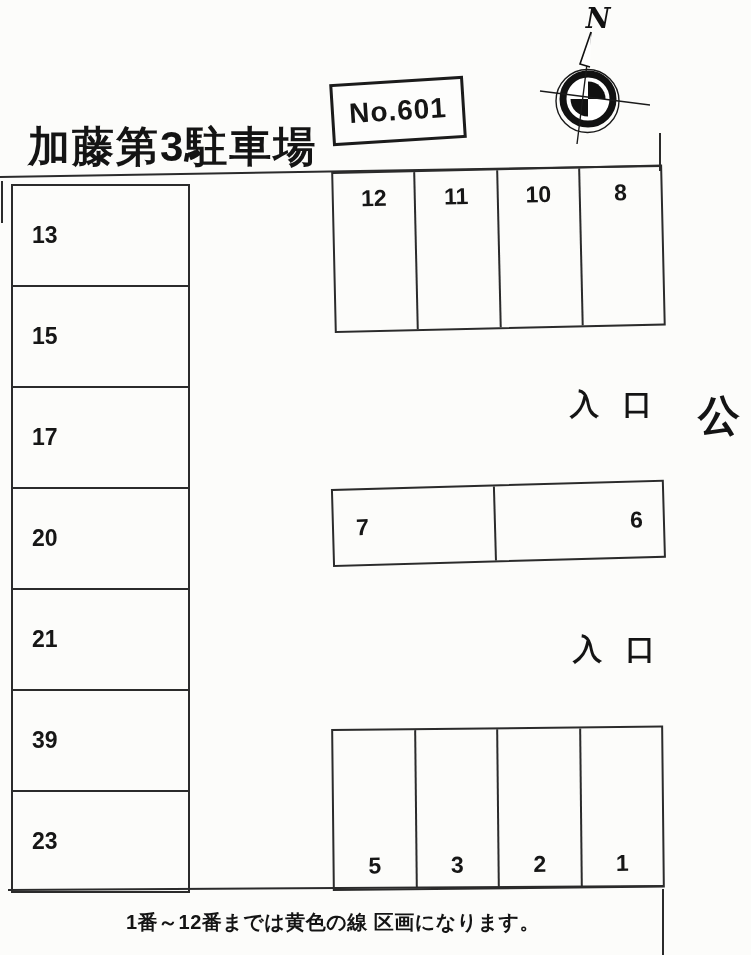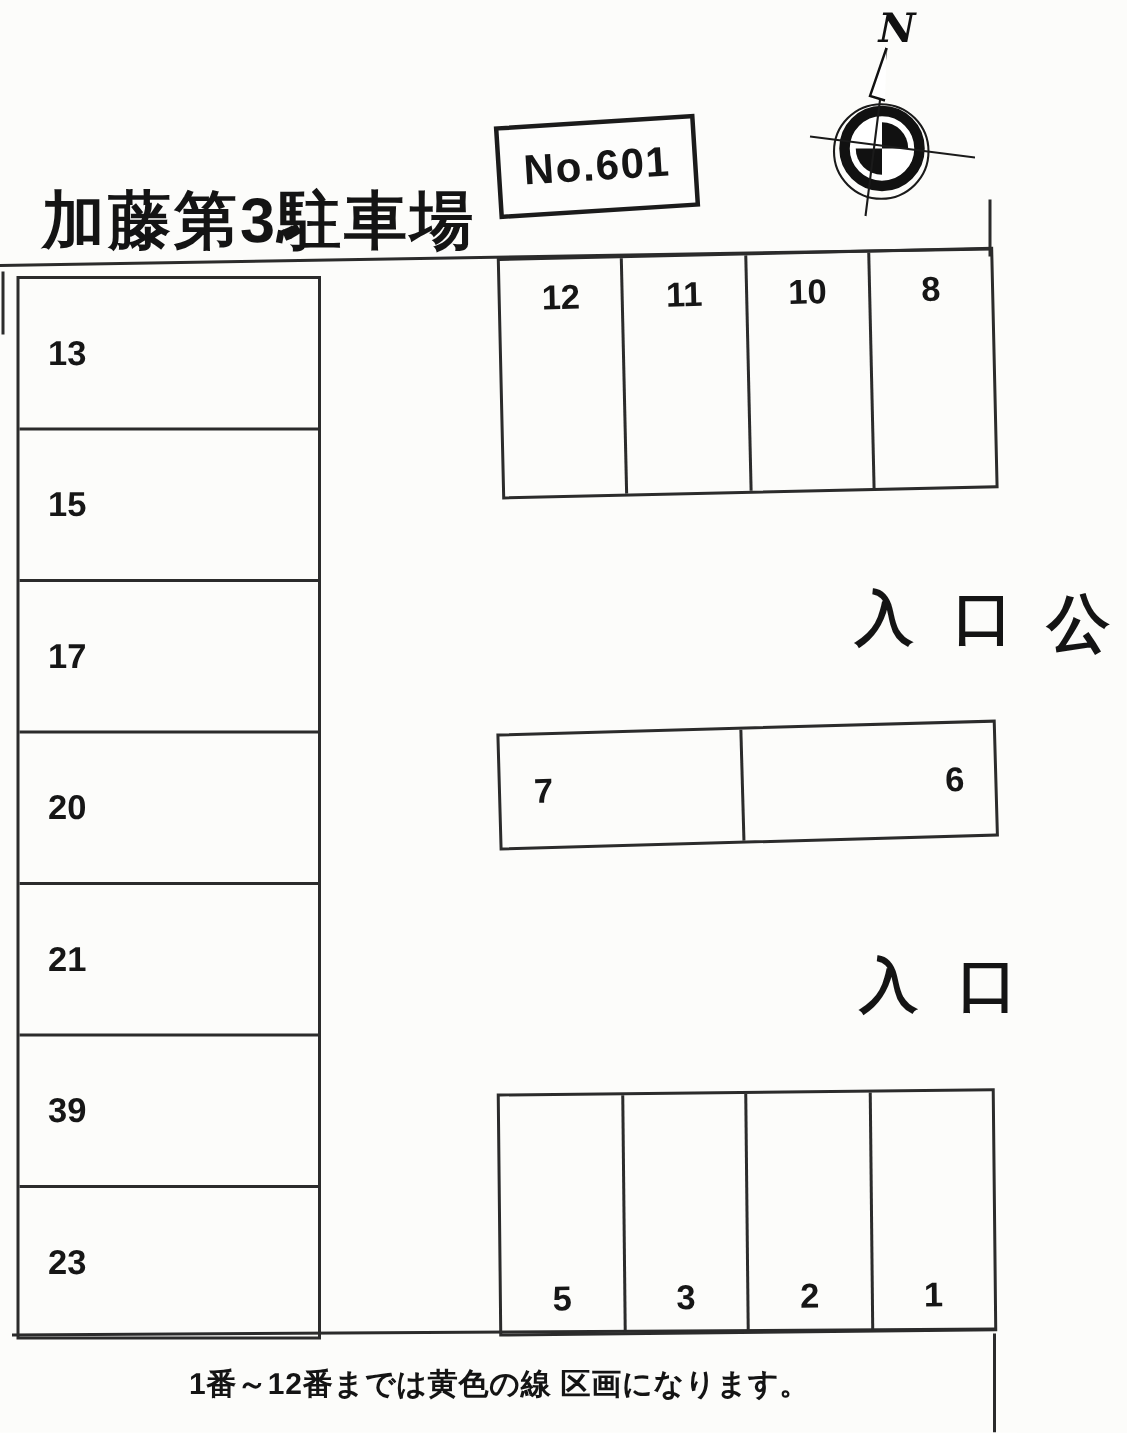--- a/index.html
+++ b/index.html
@@ -35,42 +35,42 @@
   .line-bottom{ left:8px; top:889px; width:656px; height:2px;
                 transform:rotate(-0.35deg); transform-origin:0 50%; }
   .stub-right-bottom{ left:662px; top:889px; width:2px; height:66px; }
   
   .row{ position:absolute; border:2px solid #2b2b2b; background:transparent;
         display:flex; }
   .row .cell{ border-right:2px solid #2b2b2b; display:flex;
               font-size:23px; font-weight:700; color:#161616; }
   .row .cell:last-child{ border-right:none; }
 
-  .col-left{ left:11px; top:184px; width:203px; height:709px;
+  .col-left{ left:11px; top:184px; width:179px; height:709px;
              flex-direction:column; }
   .col-left .cell{ flex:1; border-right:none; border-bottom:2px solid #2b2b2b;
                    align-items:center; padding-left:19px; }
   .col-left .cell:last-child{ border-bottom:none; }
 
   .row-top{ left:333px; top:172px; width:331px; height:161px;
             transform:rotate(-1.3deg); transform-origin:0 50%; }
   .row-top .cell{ flex:1; justify-content:center; align-items:flex-start;
                   padding-top:12px; }
 
   .row-mid{ left:332px; top:489px; width:333px; height:78px;
             transform:rotate(-1.6deg); transform-origin:0 50%; }
   .cell-7{ flex:0.94; align-items:center; padding-left:22px; }
   .cell-6{ flex:1; align-items:center; justify-content:flex-end; padding-right:20px; }
 
   .row-bottom{ left:332px; top:729px; width:332px; height:162px;
                transform:rotate(-0.6deg); transform-origin:0 50%; }
   .row-bottom .cell{ flex:1; justify-content:center; align-items:flex-end;
                      padding-bottom:9px; }
   
-  .entrance{ position:absolute; font-size:39px; font-weight:700;
+  .entrance{ position:absolute; font-size:29px; font-weight:700;
              letter-spacing:8px; color:#141414; white-space:nowrap;text-align:right; }
   .entrance-upper{ left:570px; top:385px; }
   .entrance-lower{ left:573px; top:630px; }
   .road{ position:absolute; left:698px; top:388px;
          font-size:42px; font-weight:700; color:#141414; }
   .footnote{ position:absolute; left:8px; top:909px; width:650px;
              text-align:center; font-size:20px; font-weight:700;
              letter-spacing:0.5px; color:#141414; white-space:nowrap; }
 </style>
 </head>

